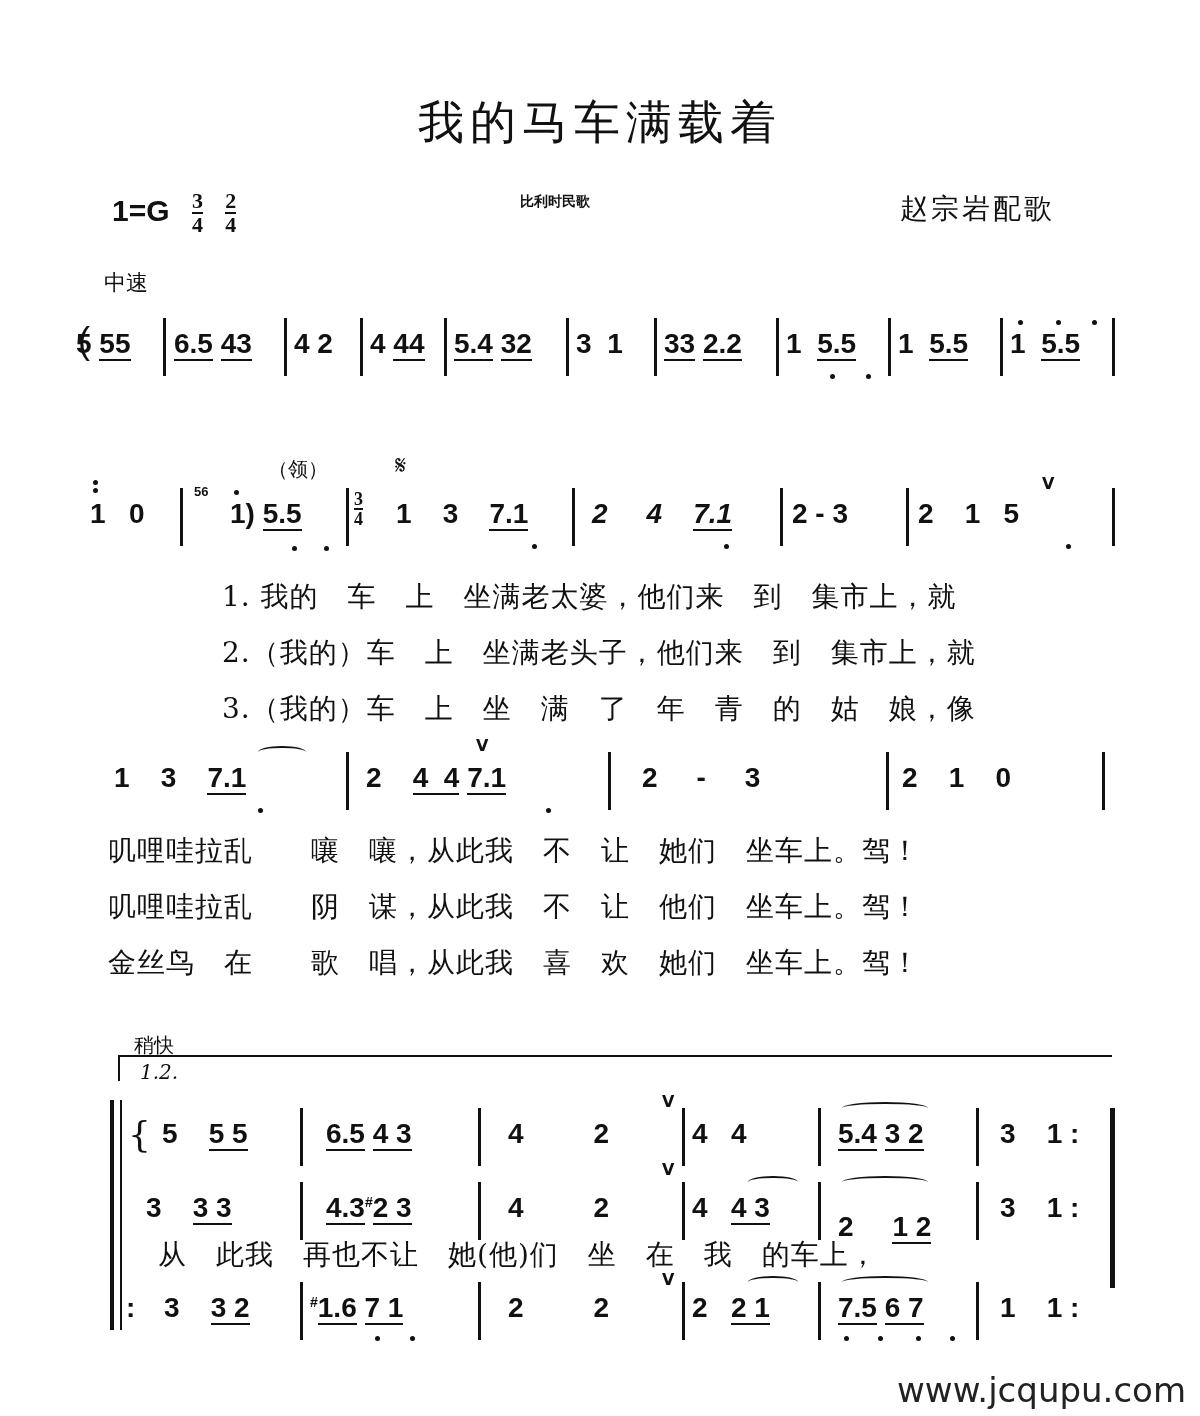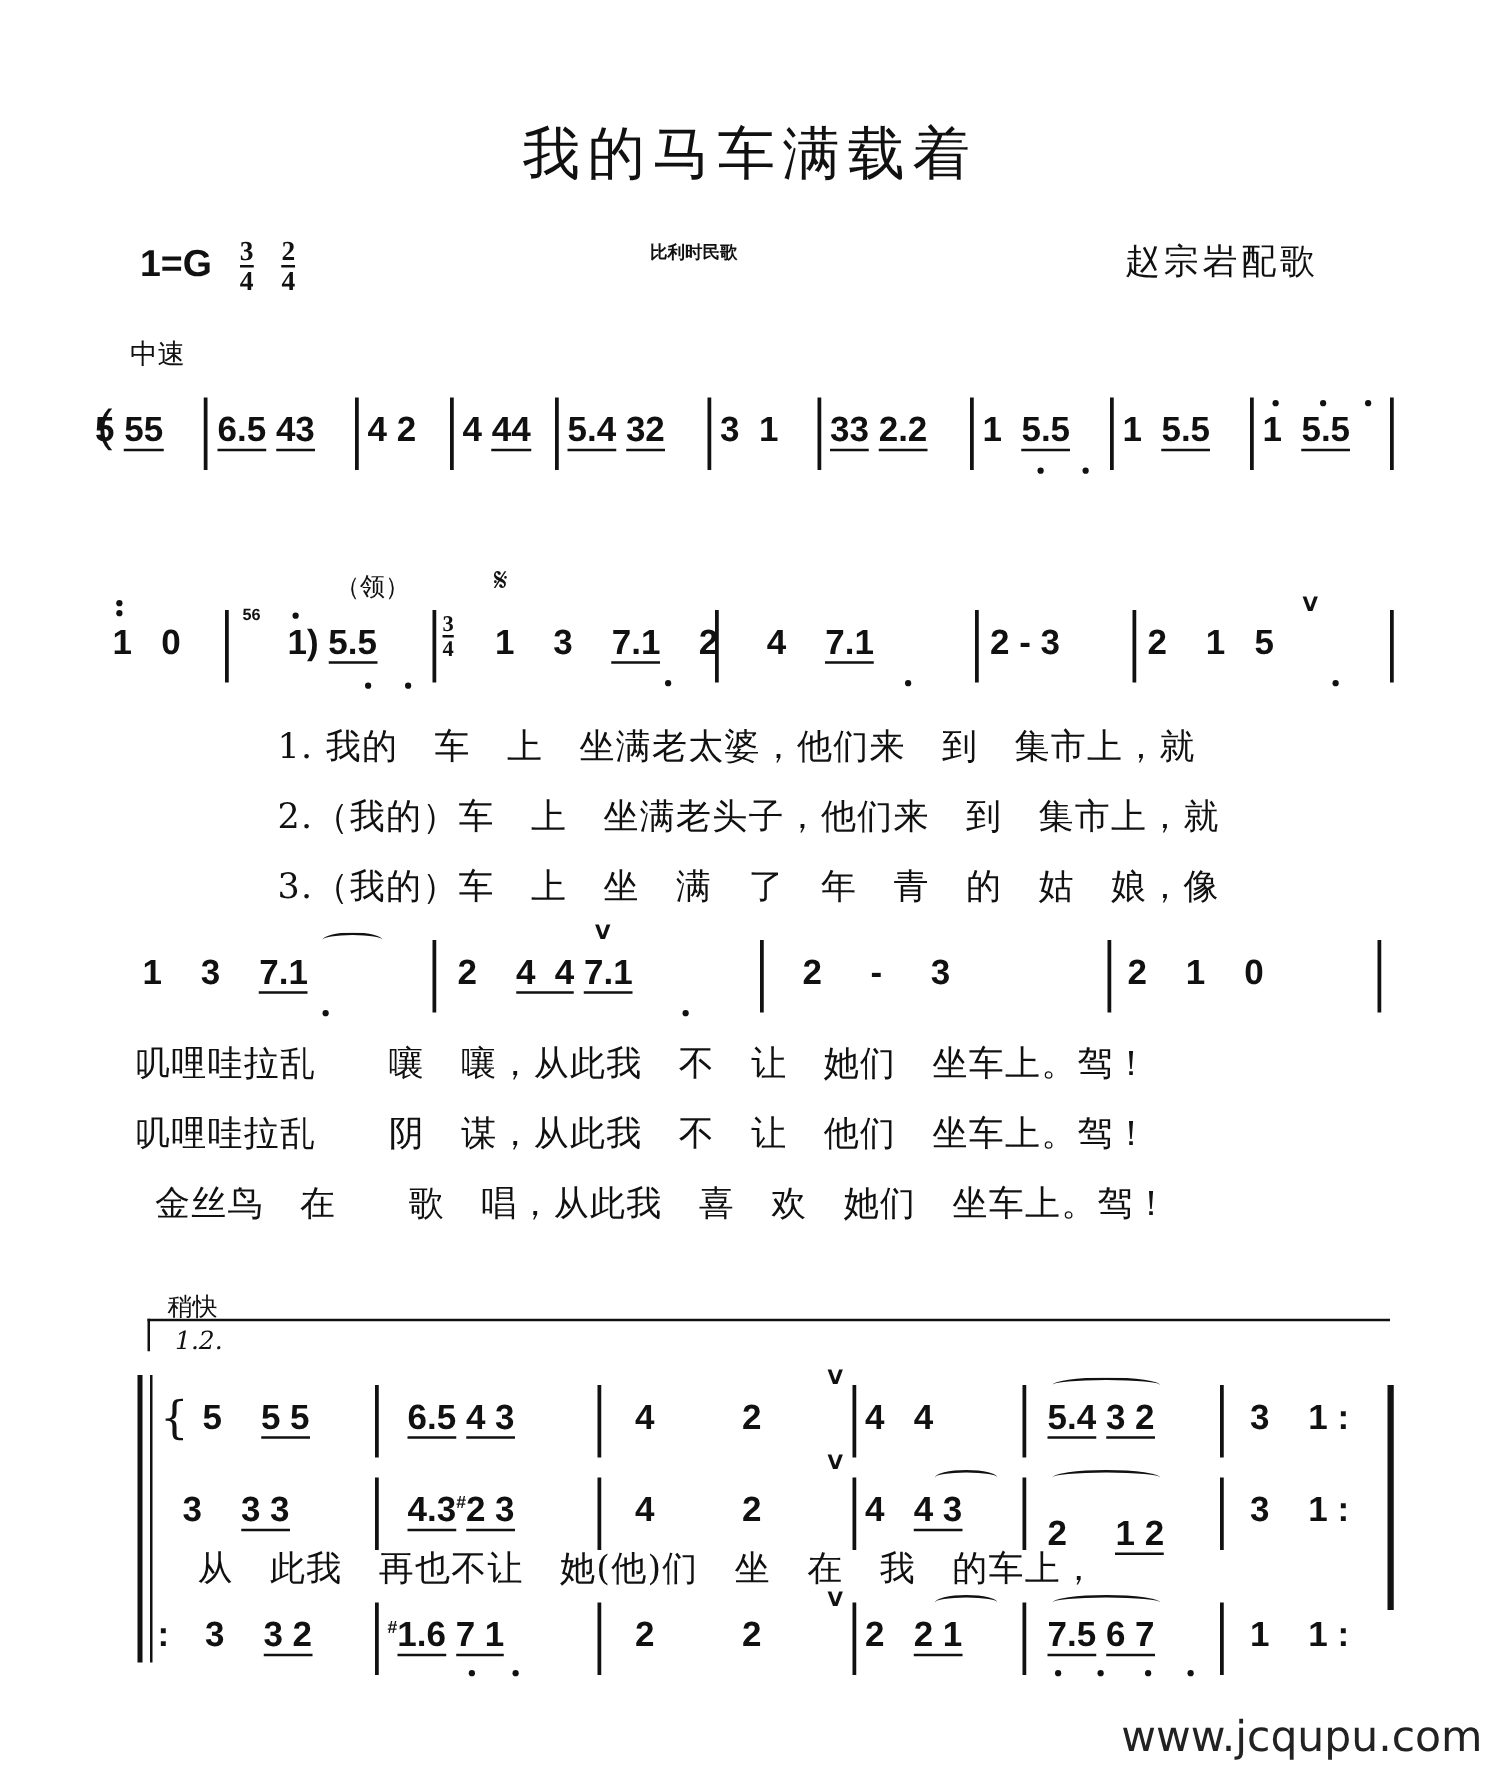--- a/index.html
+++ b/index.html
@@ -85,21 +85,21 @@
   <div class="dot" style="left:216px;top:58px;"></div>
   <div class="dot" style="left:248px;top:58px;"></div>
   <div class="bar" style="left:270px;"></div>
   <span class="frac" style="position:absolute;left:272px;top:2px;font-size:18px;line-height:18px;margin-left:6px;">
     <span class="top">3</span>
     <span>4</span>
   </span>
   <span class="note" style="left:320px;">1&nbsp;&nbsp;&nbsp; 3&nbsp;&nbsp;&nbsp; <span style="border-bottom:2px solid #111;">7.1</span></span>
   <div class="dot" style="left:456px;top:56px;"></div>
   <div class="bar" style="left:496px;"></div>
-  <span class="note" style="left:483px;">2&nbsp;&nbsp;&nbsp;&nbsp; 4&nbsp;&nbsp;&nbsp; <span style="border-bottom:2px solid #111;">7.1</span></span>
+  <span class="note" style="left:516px;font-style:italic;">2&nbsp;&nbsp;&nbsp;&nbsp; 4&nbsp;&nbsp;&nbsp; <span style="border-bottom:2px solid #111;">7.1</span></span>
   <div class="dot" style="left:648px;top:56px;"></div>
   <div class="bar" style="left:704px;"></div>
   <span class="note" style="left:716px;">2 - 3</span>
   <div class="bar" style="left:830px;"></div>
   <span class="note" style="left:842px;">2&nbsp;&nbsp;&nbsp; 1&nbsp;&nbsp; 5</span>
   <div class="breath" style="left:966px;top:-14px;">V</div>
   <div class="dot" style="left:990px;top:56px;"></div>
   <div class="bar" style="left:1036px;"></div>
 </div>
 
@@ -117,21 +117,21 @@
   <div class="dot" style="left:470px;top:56px;"></div>
   <div class="bar" style="left:532px;"></div>
   <span class="note" style="left:566px;">2&nbsp;&nbsp;&nbsp;&nbsp; -&nbsp;&nbsp;&nbsp;&nbsp; 3</span>
   <div class="bar" style="left:810px;"></div>
   <span class="note" style="left:826px;">2&nbsp;&nbsp;&nbsp; 1&nbsp;&nbsp;&nbsp; 0</span>
   <div class="bar" style="left:1026px;"></div>
 </div>
 
 <div class="lyrics" style="left:108px;top:832px;">叽哩哇拉乱　　嚷　嚷，从此我　不　让　她们　坐车上。驾！</div>
 <div class="lyrics" style="left:108px;top:888px;">叽哩哇拉乱　　阴　谋，从此我　不　让　他们　坐车上。驾！</div>
-<div class="lyrics" style="left:124px;top:944px;">金丝鸟　在　　歌　唱，从此我　喜　欢　她们　坐车上。驾！</div>
+<div class="lyrics" style="left:108px;top:944px;">金丝鸟　在　　歌　唱，从此我　喜　欢　她们　坐车上。驾！</div>
 
 <div class="abs sm" style="left:134px;top:1032px;">稍快</div>
 <div class="abs" style="left:118px;top:1055px;width:994px;height:2px;background:#111;"></div>
 <div class="abs" style="left:118px;top:1055px;width:2px;height:26px;background:#111;"></div>
 <div class="abs sm" style="left:140px;top:1060px;font-family:'DejaVu Serif',serif;font-style:italic;">1.2.</div>
 <div class="abs" style="left:110px;top:1100px;width:4px;height:230px;background:#111;"></div>
 <div class="abs" style="left:120px;top:1100px;width:2px;height:230px;background:#111;"></div>
 <div class="abs" style="left:128px;top:1114px;font-size:36px;font-family:'DejaVu Serif',serif;">{</div>
 
 <div class="line" style="top:1108px;">

